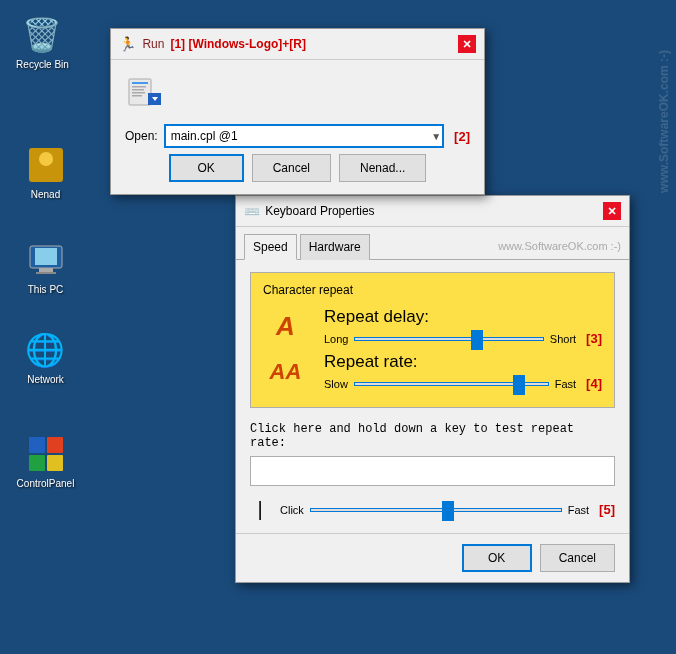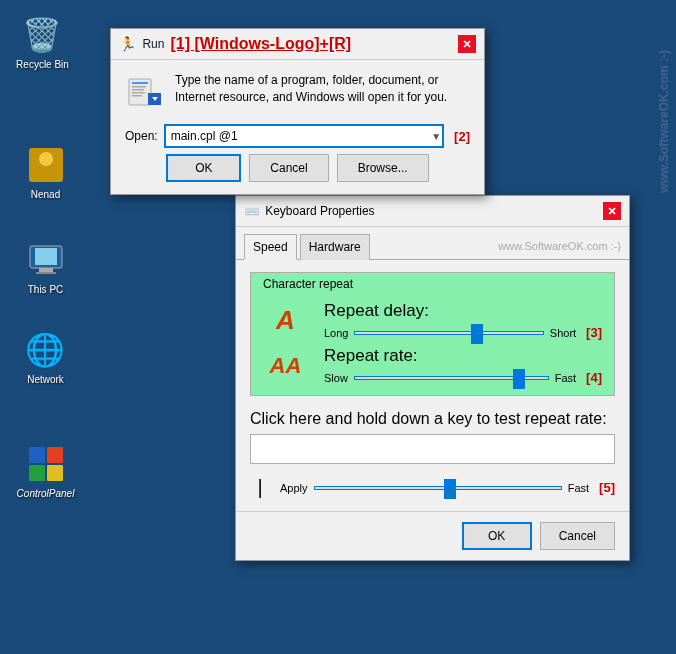--- a/index.html
+++ b/index.html
@@ -74,28 +74,27 @@
       justify-content: space-between;
     }
     .run-title-left {
       display: flex;
       align-items: center;
       gap: 6px;
     }
     .run-title-text {
       font-size: 12px;
       font-weight: normal;
-      color: #0f172a;
+      color: #7f1d1d;
       text-align: center;
     }
     .run-title-hint {
       color: #cc0000;
       font-weight: bold;
-      font-size: 16px;
-      text-decoration: underline;
+      font-size: 12px;
     }
     .close-btn {
       width: 18px;
       height: 18px;
       background: #e81123;
       color: white;
       border: none;
       cursor: pointer;
       display: flex;
       align-items: center;
@@ -237,23 +236,23 @@
     }
 
     .section-title {
       font-size: 12px;
       color: #000;
       margin-bottom: 10px;
       font-weight: normal;
     }
     .section-box {
       border: 1px solid #adadad;
-      padding: 4px 12px;
+      padding: 10px 12px;
       margin-bottom: 14px;
-      background: #86efac;
+      background: #fde047;
     }
     .repeat-icon-row {
       display: flex;
       align-items: center;
       gap: 16px;
       margin-bottom: 6px;
     }
     .char-icon {
       font-size: 28px;
       color: #cc4400;
@@ -298,23 +297,24 @@
       cursor: pointer;
     }
     .hint-label {
       color: #cc0000;
       font-weight: bold;
       font-size: 13px;
       margin-left: 4px;
     }
 
     .test-box-label {
-      font-size: 16px;
+      font-size: 12px;
       color: #000;
       margin-bottom: 6px;
+      font-family: Liberation Mono, monospace;
     }
     .test-box {
       width: 100%;
       height: 30px;
       border: 1px solid #adadad;
       background: white;
       padding: 4px;
     }
 
     .cursor-section {
@@ -388,21 +388,21 @@
       </svg>
     </div>
     <div class="icon-label">This PC</div>
   </div>
 
   <div class="desktop-icon" style="top:330px;left:8px;">
     <div class="icon-img">🌐</div>
     <div class="icon-label">Network</div>
   </div>
 
-  <div class="desktop-icon" style="top:444px;left:8px;font-style:italic;">
+  <div class="desktop-icon" style="top:434px;left:8px;">
     <div class="icon-img">
       <svg width="38" height="38" viewBox="0 0 38 38">
         <rect x="2" y="2" width="16" height="16" rx="1" fill="#2060c0"></rect>
         <rect x="20" y="2" width="16" height="16" rx="1" fill="#e04020"></rect>
         <rect x="2" y="20" width="16" height="16" rx="1" fill="#20a040"></rect>
         <rect x="20" y="20" width="16" height="16" rx="1" fill="#e0c020"></rect>
       </svg>
     </div>
     <div class="icon-label">ControlPanel</div>
   </div>
@@ -427,34 +427,33 @@
           <rect x="3" y="6" width="22" height="26" rx="1" fill="#e8e8e8" stroke="#aaa" stroke-width="1"></rect>
           <rect x="6" y="9" width="16" height="2" fill="#4499ee"></rect>
           <rect x="6" y="13" width="14" height="1.5" fill="#aaa"></rect>
           <rect x="6" y="16" width="12" height="1.5" fill="#aaa"></rect>
           <rect x="6" y="19" width="13" height="1.5" fill="#aaa"></rect>
           <rect x="6" y="22" width="10" height="1.5" fill="#aaa"></rect>
           <polygon points="22,20 35,20 35,32 22,32" fill="#2060c0"></polygon>
           <polygon points="26,24 32,24 29,28" fill="white"></polygon>
         </svg>
       </div>
-      <div class="run-description">Type the name of a program, folder, document, or Internet resource, and Windows will open it for you.</div>
     </div>
     <div class="run-open-row">
       <label class="run-open-label">Open:</label>
       <div class="run-input-wrapper">
         <input class="run-input" type="text" value="main.cpl @1" style="">
         <span class="run-dropdown-arrow">▼</span>
       </div>
       <span class="run-hint-label">[2]</span>
     </div>
     <div class="run-buttons">
       <button class="run-btn primary">OK</button>
       <button class="run-btn">Cancel</button>
-      <button class="run-btn">Browse...</button>
+      <button class="run-btn">Nenad...</button>
     </div>
   </div>
 </div>
 
 <div class="kbd-dialog">
   <div class="kbd-title-bar">
     <div class="kbd-title-left">
       <span style="font-size:13px;">⌨️</span>
       <span class="kbd-title-text">Keyboard Properties</span>
     </div>
@@ -505,21 +504,21 @@
 
       
       <div class="test-box-label">Click here and hold down a key to test repeat rate:</div>
       <input class="test-box" type="text" placeholder="" style="">
 
       
       <div class="cursor-section">
         <div class="cursor-blink-row">
           <div class="cursor-bar">|</div>
           <div class="slider-row" style="flex:1;">
-            <span class="slider-end-label">Apply</span>
+            <span class="slider-end-label">Click</span>
             <div class="slider-track" style="background:#ddd;border:1px solid #0078d7;">
               <div class="slider-thumb" style="left:55%;"></div>
             </div>
             <span class="slider-end-label">Fast</span>
             <span class="hint-label">[5]</span>
           </div>
         </div>
       </div>
     </div>
 

